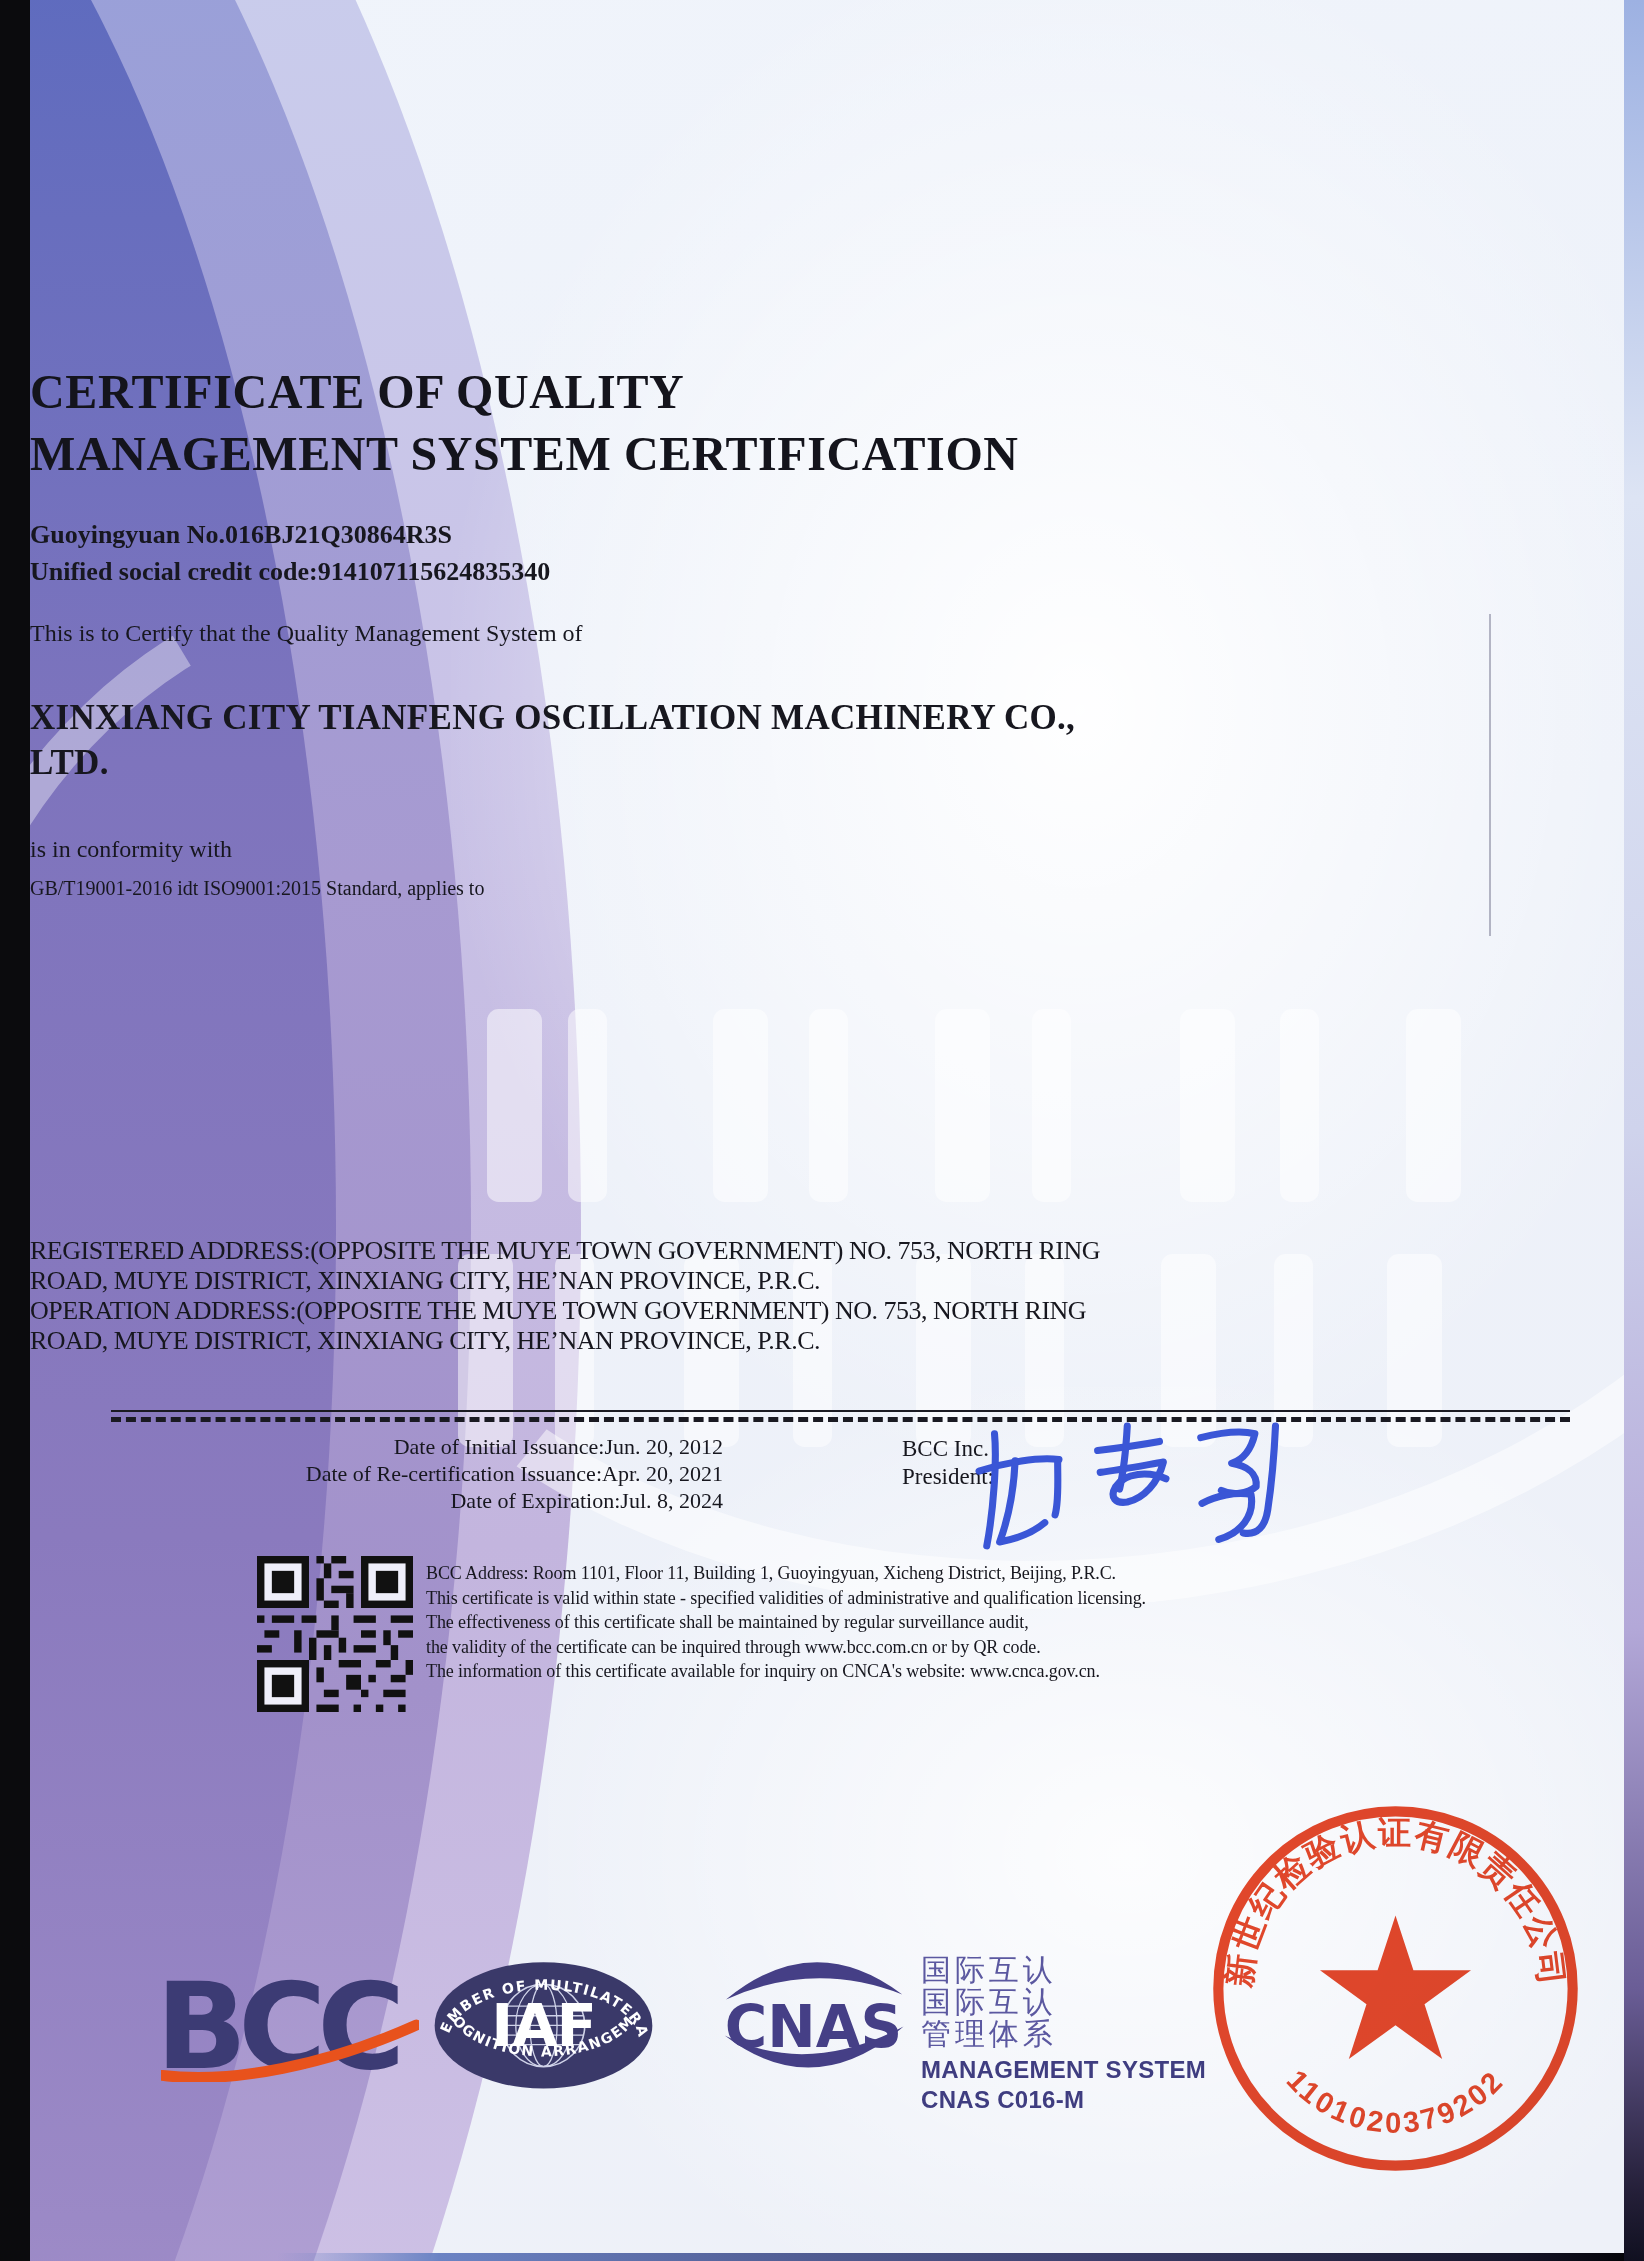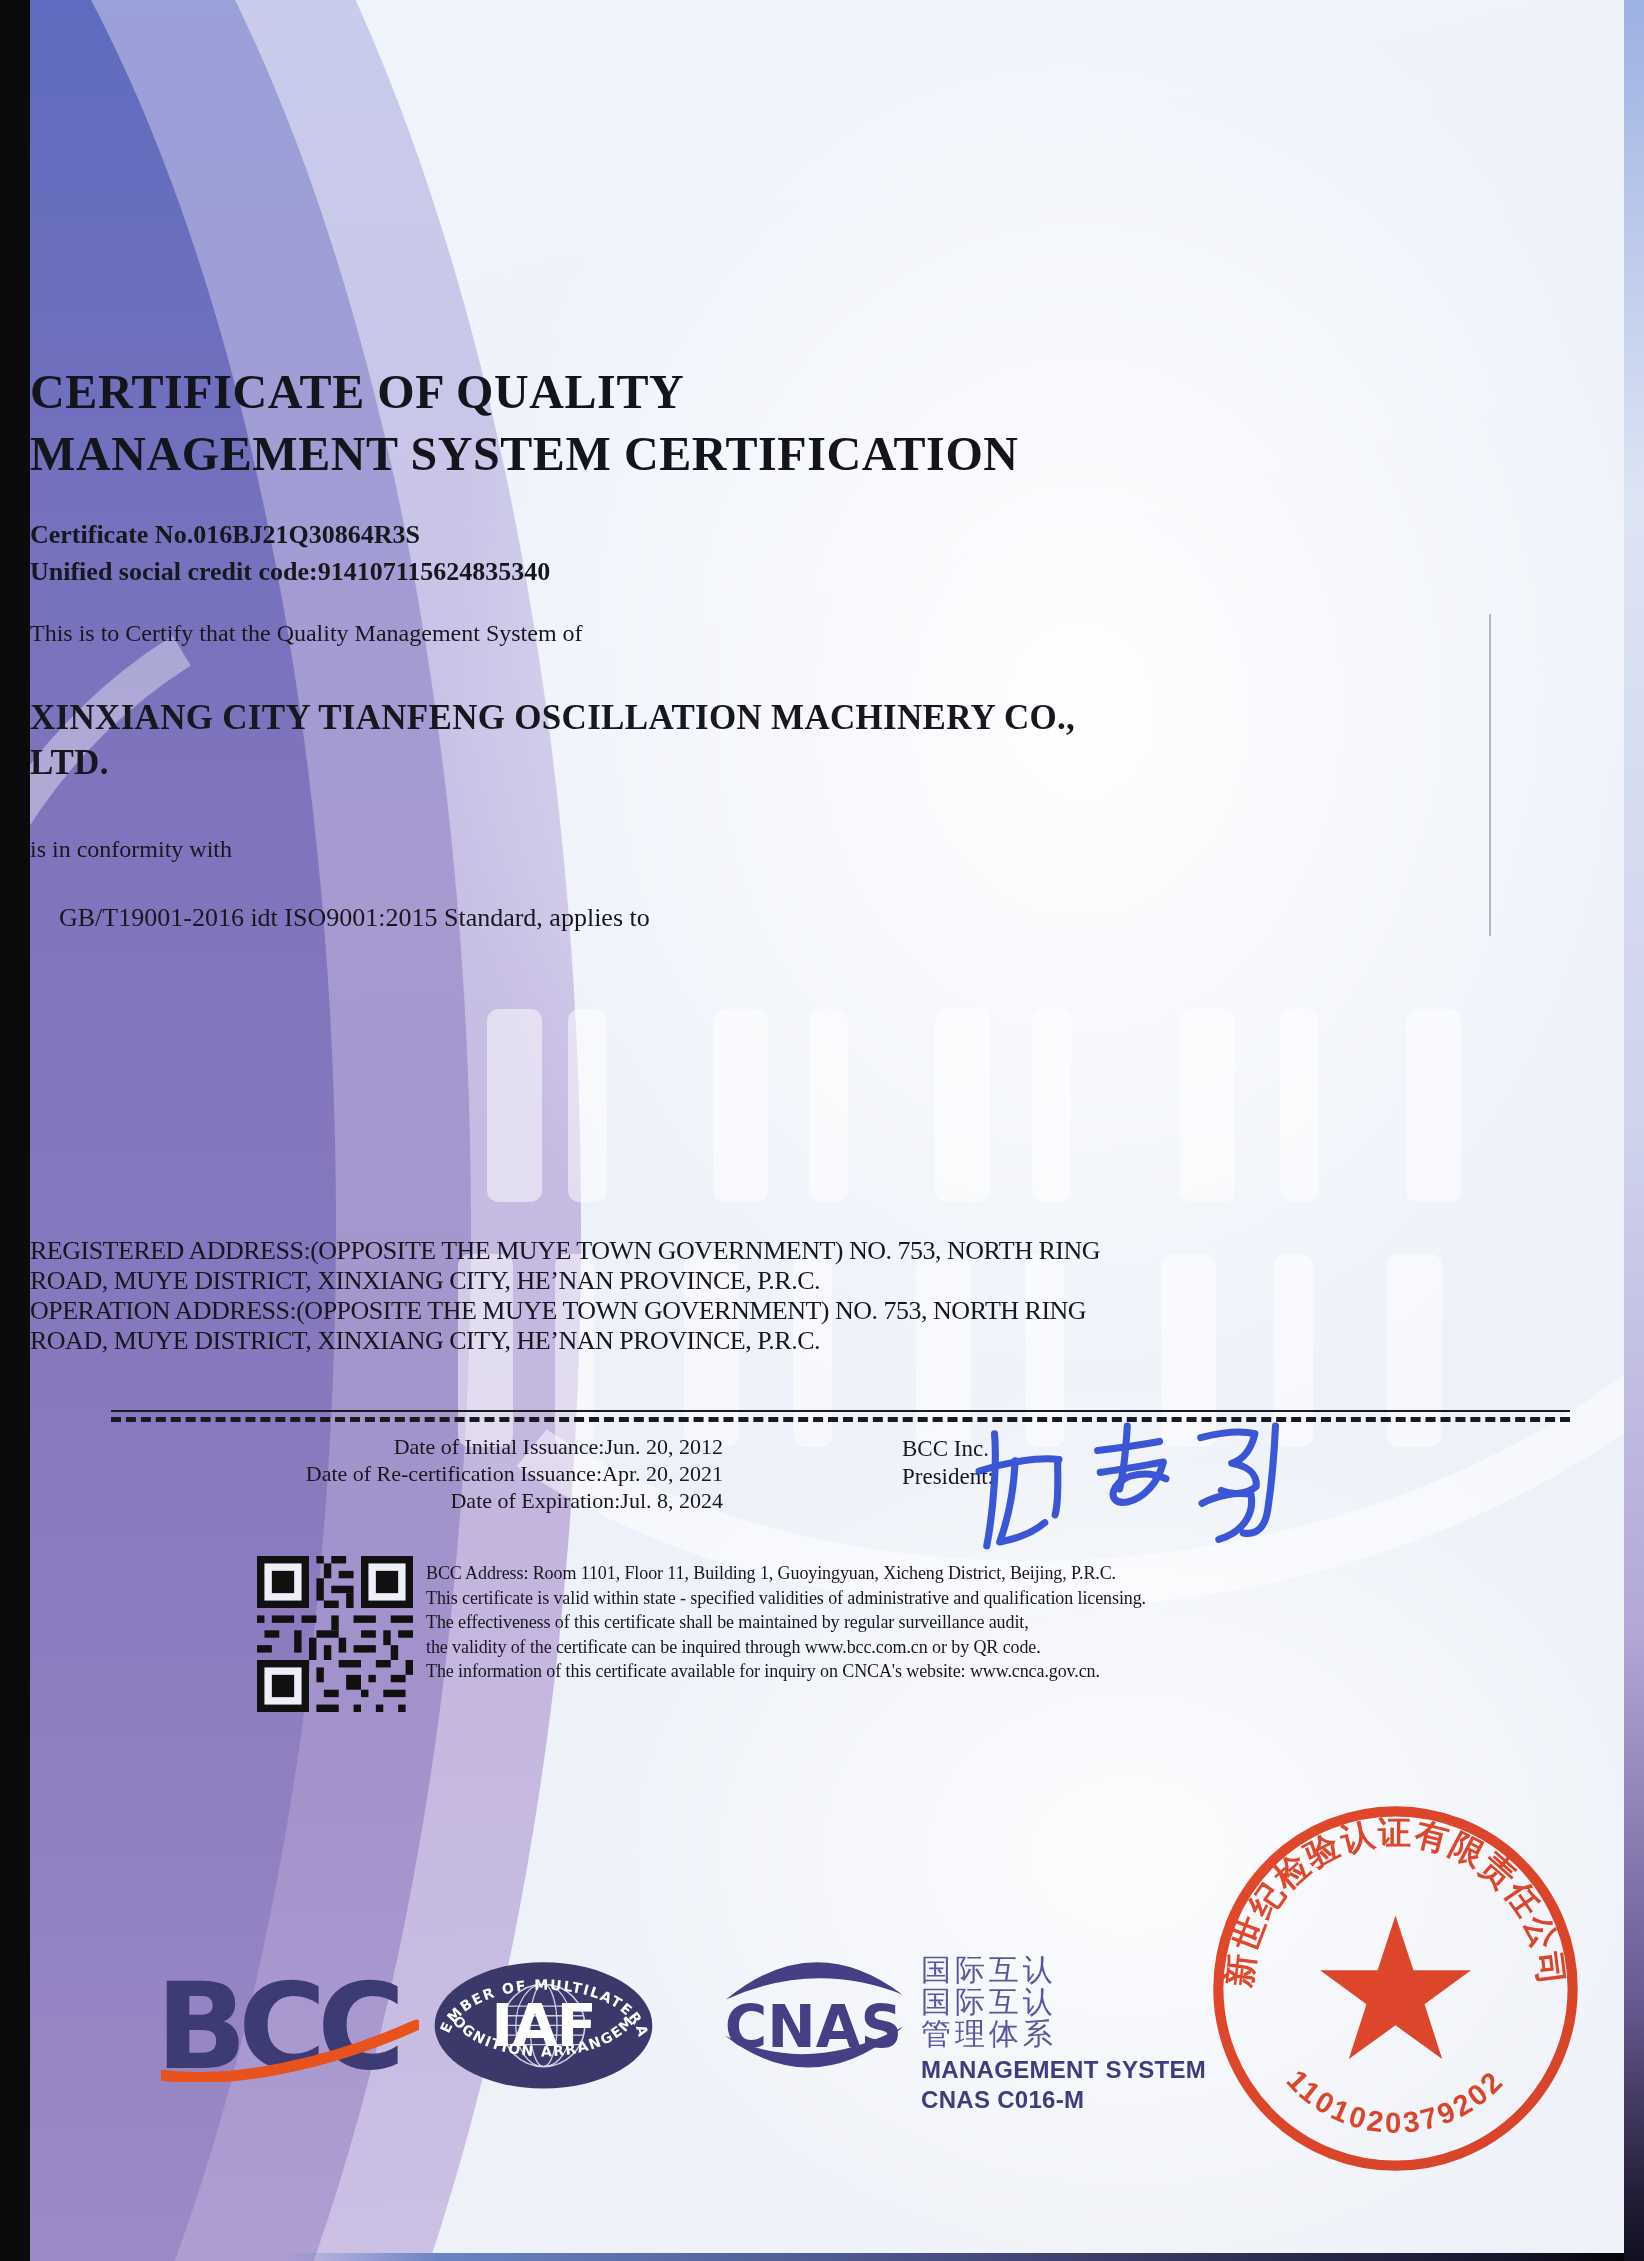--- a/index.html
+++ b/index.html
@@ -32,21 +32,21 @@
   .wm-arc2{z-index:5;left:-90px;top:555px;width:967px;height:1032px;border-radius:50%;
     border:35px solid transparent;border-left-color:rgba(255,255,255,.38);transform:rotate(14deg);}
   .scanline{left:1489px;top:614px;width:1.9px;height:322px;background:rgba(45,45,80,.32);z-index:6;}
   
   .center-col{left:30px;width:1503px;text-align:left;z-index:10;}
   .title{top:361px;font-size:48px;font-weight:bold;line-height:62px;letter-spacing:0.6px;color:#14141c;}
   .certnos{top:516px;font-size:26px;font-weight:bold;line-height:37px;}
   .intro{top:620px;font-size:24px;}
   .company{top:695px;font-size:35px;font-weight:bold;line-height:45px;letter-spacing:0.3px;}
   .conformity{top:836px;font-size:24px;}
-  .standard{top:903px;font-size:26px;margin-left:29px;}
+  .standard{top:877px;font-size:20px;}
   .scope{top:1059px;font-size:26px;letter-spacing:-0.3px;}
   .addresses{top:1236px;font-size:26px;line-height:30px;letter-spacing:-0.5px;}
   .rule-solid{left:111px;top:1410px;width:1459px;border-top:2.6px solid #1a1a22;z-index:10;}
   .rule-dash{left:111px;top:1417px;width:1459px;border-top:5.8px dashed #1a1a22;z-index:10;}
   .dates{left:213px;top:1433px;width:510px;text-align:right;font-size:22px;line-height:27px;z-index:10;}
   .issuer{left:902px;top:1435px;font-size:23px;line-height:28px;z-index:10;}
   .sig{left:961px;top:1409px;z-index:11;}
   .qr{left:257px;top:1556px;z-index:10;}
   .fineprint{left:426px;top:1561px;width:858px;font-size:18px;line-height:24.5px;letter-spacing:-0.1px;z-index:10;text-align:left;}
   .logo{z-index:10;}
@@ -91,21 +91,21 @@
   <div class="abs strip-black"></div>
   <div class="abs strip-right"></div>
   <div class="abs strip-bottom"></div>
 
   <div class="abs center-col title">
     <div>CERTIFICATE OF QUALITY</div>
     <div>MANAGEMENT SYSTEM CERTIFICATION</div>
   </div>
 
   <div class="abs center-col certnos">
-    <div>Certificate No.016BJ21Q30864R3S</div>
+    <div>Guoyingyuan No.016BJ21Q30864R3S</div>
     <div>Unified social credit code:914107115624835340</div>
   </div>
 
   <div class="abs center-col intro">This is to Certify that the Quality Management System of</div>
 
   <div class="abs center-col company">
     <div>XINXIANG CITY TIANFENG OSCILLATION MACHINERY CO.,</div>
     <div>LTD.</div>
   </div>
 

